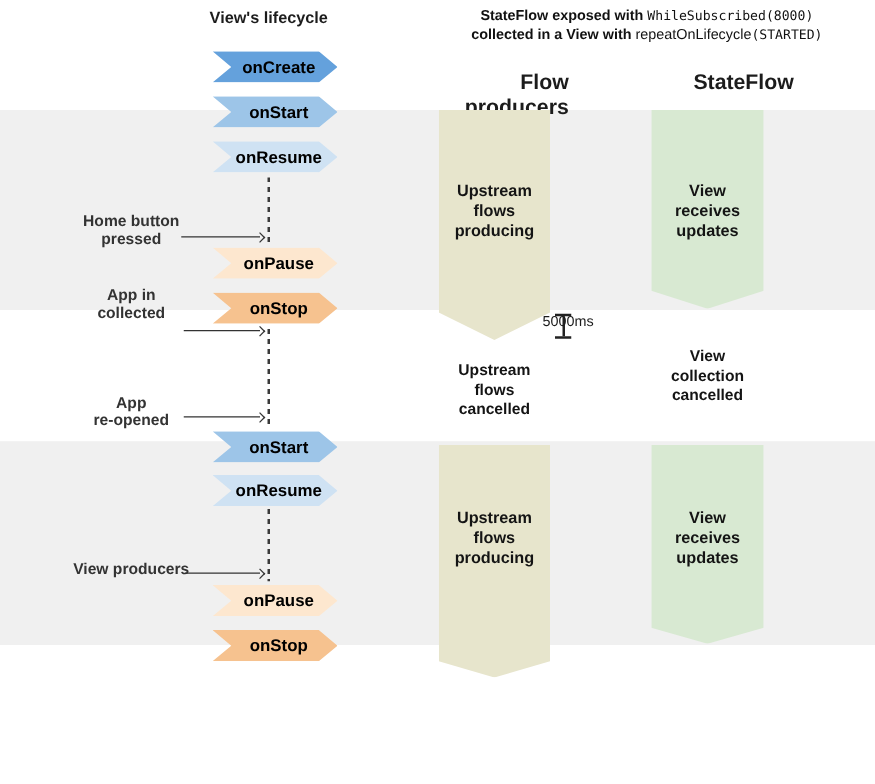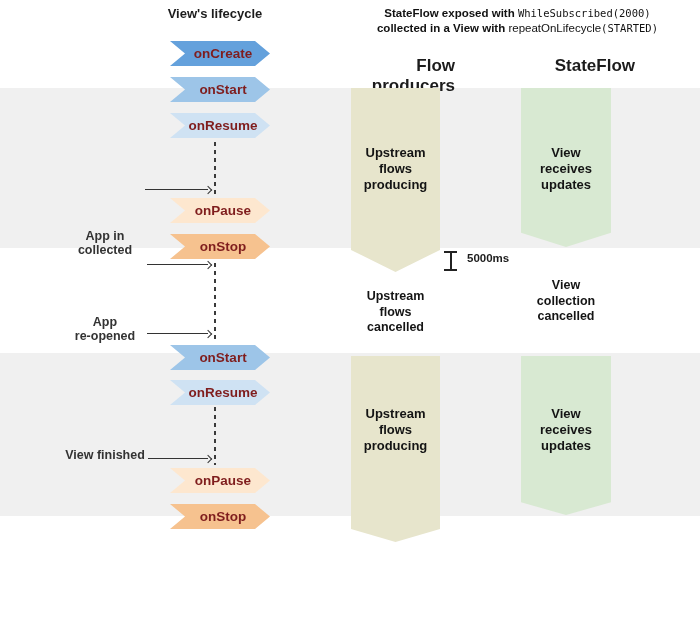--- a/index.html
+++ b/index.html
@@ -15,21 +15,21 @@
   
   .lc-title {
     position:absolute; left:145px; top:6px; width:140px; text-align:center;
     font-weight:bold; font-size:13px;
   }
   .badge {
     position:absolute; left:170px; width:100px; height:25px;
     clip-path:polygon(0% 0%, 85% 0%, 100% 50%, 85% 100%, 0% 100%, 15% 50%);
     display:flex; align-items:center; justify-content:center;
   }
-  .badge span { font-weight:bold; font-size:13.5px; padding-left:6px; color:#7f1d1d; }
+  .badge span { font-weight:bold; font-size:13.5px; padding-left:6px; color:#000000; }
   .b0{top:41px}.b1{top:77px}.b2{top:113px}.b3{top:198px}.b4{top:234px}
   .b5{top:345px}.b6{top:380px}.b7{top:468px}.b8{top:504px}.b9{top:540px}
 
   .dotline {
     position:absolute; left:214px; width:2px;
     background:repeating-linear-gradient(to bottom,#3a3a3a 0 4px,transparent 4px 8px);
   }
   #dot1{top:142px;height:54px} #dot2{top:263px;height:77px} #dot3{top:407px;height:58px}
 
   .anno {
@@ -80,21 +80,21 @@
     line-height:15.5px; white-space:pre-line; color:#141414;
   }
   #cancel1 { left:351px; top:289px; width:89px; }
   #cancel2 { left:521px; top:278px; width:90px; }
 
   .ibeam {
     position:absolute; left:444px; top:251px; width:13px; height:20px;
     border-top:2px solid #222; border-bottom:2px solid #222;
   }
   .ibeam .stem { position:absolute; left:5.5px; top:0; width:2px; height:100%; background:#222; }
-  .timeout-label { position:absolute; left:467px; top:252px; font-weight:bold; font-size:11.5px; }
+  .timeout-label { position:absolute; left:434px; top:252px; font-weight:normal; font-size:11.5px; }
 </style>
 </head>
 <body>
 
 <div id="stage">
 
   <div id="gray1" class="gray-band"></div>
   <div id="gray2" class="gray-band"></div>
 
   <div class="lc-title">View's lifecycle</div>
@@ -124,51 +124,55 @@
       <span>onPause</span>
     </div>
   <div class="badge b8" style="background: rgb(246, 194, 143);">
       <span>onStop</span>
     </div>
 
   <div id="dot1" class="dotline"></div>
   <div id="dot2" class="dotline"></div>
   <div id="dot3" class="dotline"></div>
 
+  <div id="anno1" class="anno">
+    <div>Home button</div>
+    <div>pressed</div>
+  </div>
   <div id="anno2" class="anno">
     <div>App in</div>
     <div>collected</div>
   </div>
   <div id="anno3" class="anno">
     <div>App</div>
     <div>re-opened</div>
   </div>
   <div id="anno4" class="anno">
-    <div>View finished</div>
+    <div>View producers</div>
   </div>
 
   <div id="arrow1" class="arrow">
       <div class="shaft"></div>
       <div class="head"></div>
     </div>
   <div id="arrow2" class="arrow">
       <div class="shaft"></div>
       <div class="head"></div>
     </div>
   <div id="arrow3" class="arrow">
       <div class="shaft"></div>
       <div class="head"></div>
     </div>
   <div id="arrow4" class="arrow">
       <div class="shaft"></div>
       <div class="head"></div>
     </div>
 
   <div class="heading">
-    <div><b>StateFlow exposed with </b><span class="code">WhileSubscribed(2000)</span></div>
+    <div><b>StateFlow exposed with </b><span class="code">WhileSubscribed(8000)</span></div>
     <div><b>collected in a View with </b><span>repeatOnLifecycle</span><span class="code">(STARTED)</span></div>
   </div>
 
   <div id="colh1" class="col-header">Flow producers</div>
   <div id="colh2" class="col-header">StateFlow</div>
 
   <div id="beige1" class="vband" style="background: rgb(231, 229, 204);">
     <div class="vband-label">Upstream
 flows
 producing</div>

